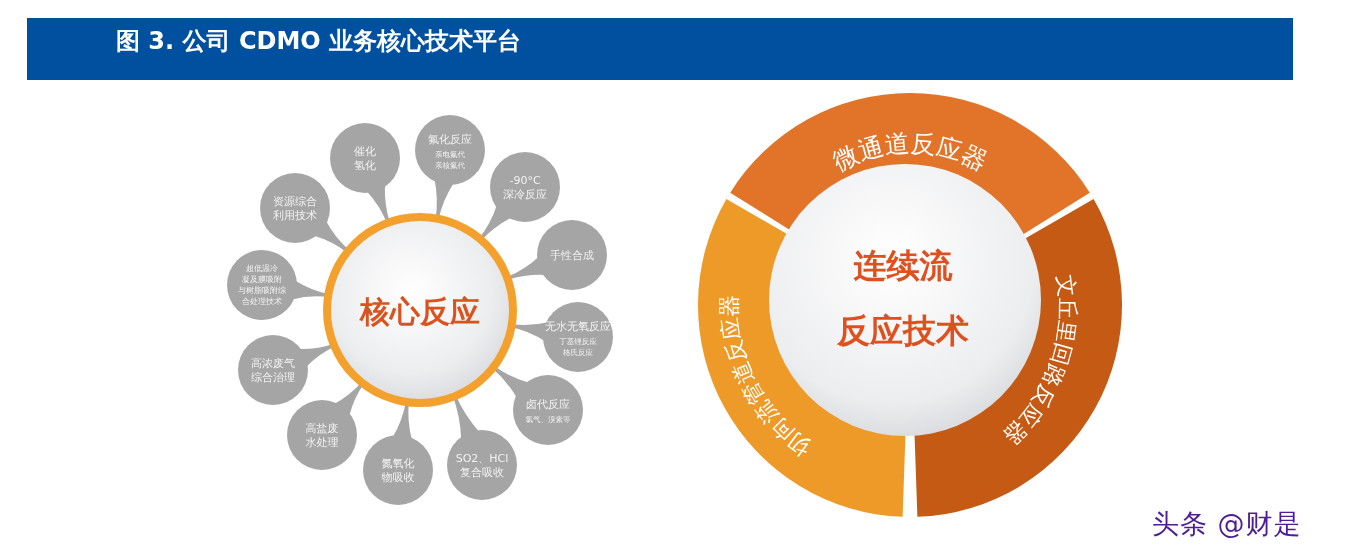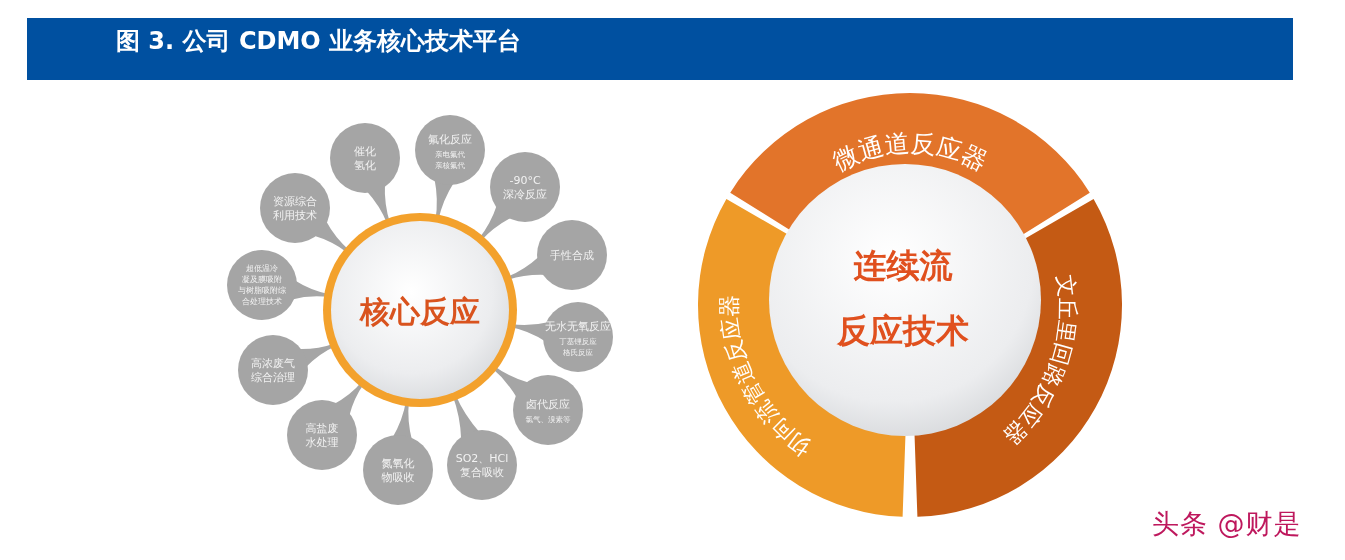--- a/index.html
+++ b/index.html
@@ -3,21 +3,21 @@
 <meta charset="utf-8">
 <style>
   html, body { margin: 0; padding: 0; background: #ffffff; }
   body { width: 1345px; height: 560px; position: relative; overflow: hidden;
          font-family: "DejaVu Sans", "Liberation Sans", sans-serif; }
   .header { position: absolute; left: 27px; top: 18px; width: 1266px; height: 62px; background: #0050A0; }
   .header-title { position: absolute; left: 73px; top: 6px; color: #ffffff; font-size: 24px; font-weight: bold; letter-spacing: 0px; line-height: 34px; margin-left: 16px; }
   .panel-left { position: absolute; left: 215px; top: 90px; width: 430px; height: 440px; }
   .panel-right { position: absolute; left: 661px; top: 80px; width: 468px; height: 440px; background: #ffffff; }
   svg text { font-family: "DejaVu Sans", "Liberation Sans", sans-serif; }
-  .watermark { position: absolute; left: 1152px; top: 506px; font-size: 27px; color: #be185d; letter-spacing: 1px; }
+  .watermark { position: absolute; left: 1152px; top: 506px; font-size: 27px; color: #4c1d95; letter-spacing: 1px; }
 </style>
 </head>
 <body>
 
 <div class="header">
   <div class="header-title">图 3. 公司 CDMO 业务核心技术平台</div>
 </div>
 
 <div class="panel-left">
   <svg width="430" height="440" viewBox="215 90 430 440" xmlns="http://www.w3.org/2000/svg">

